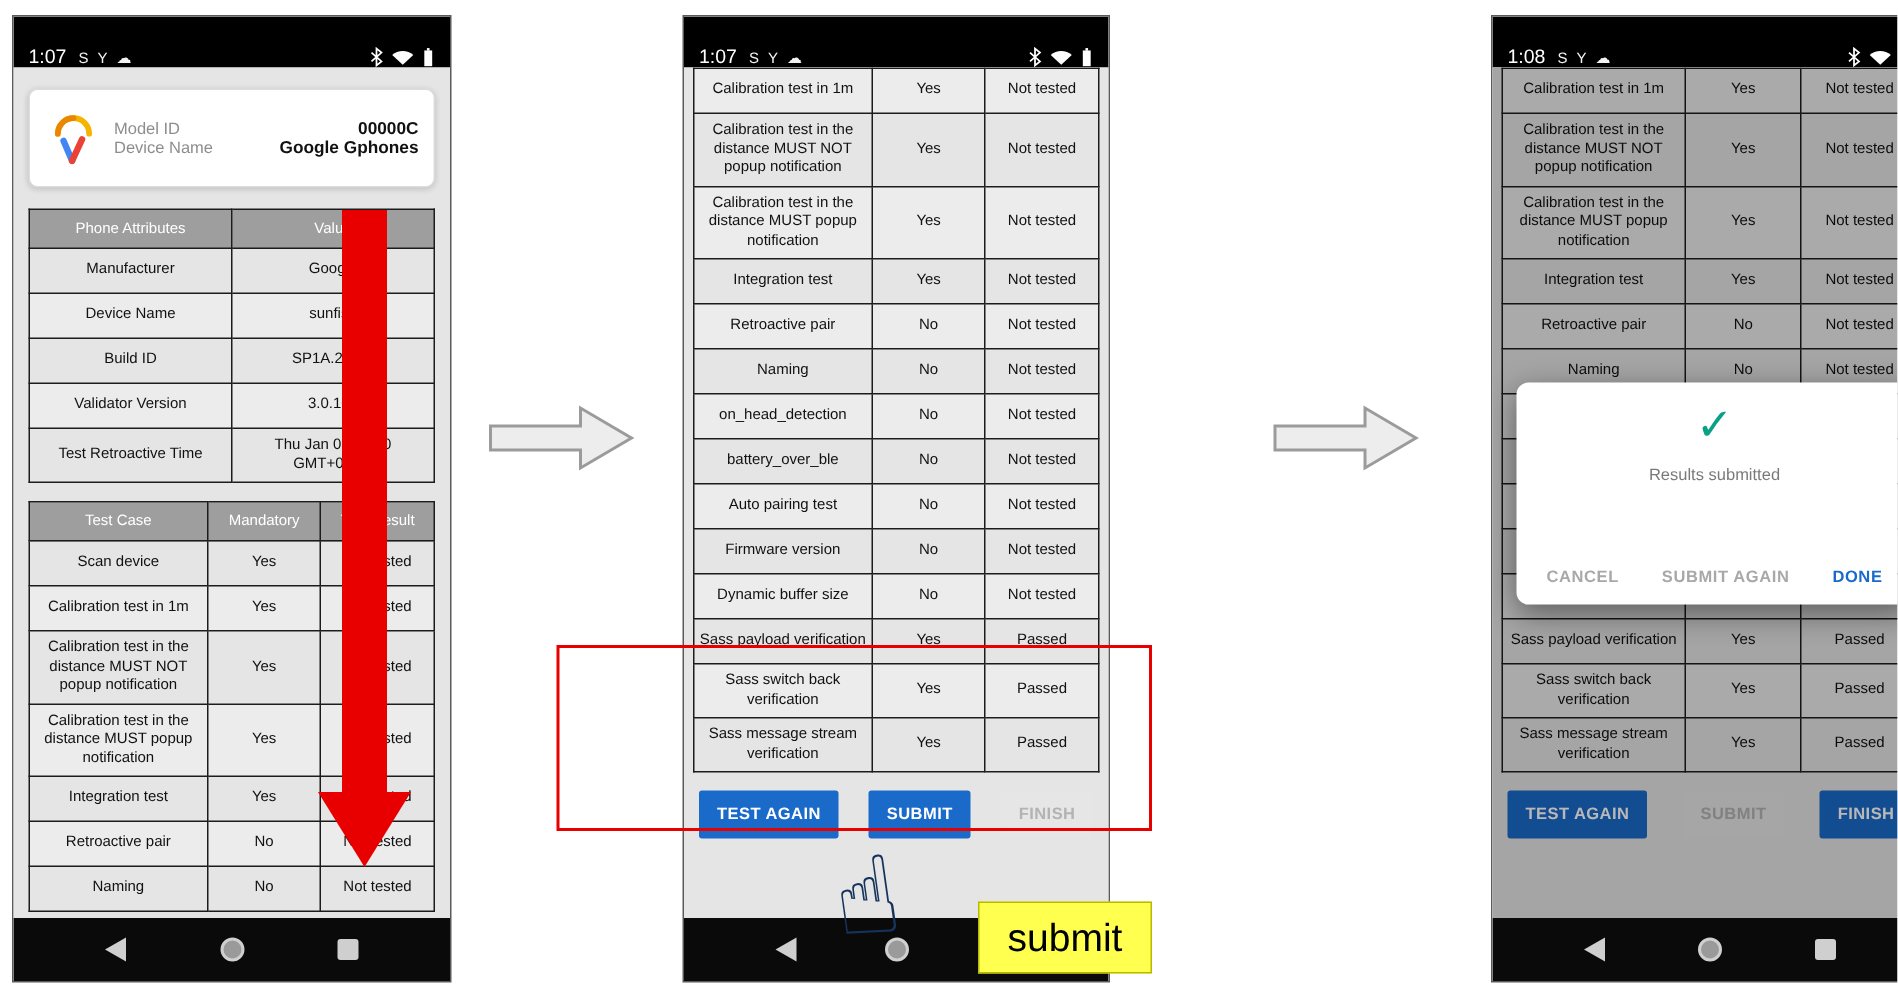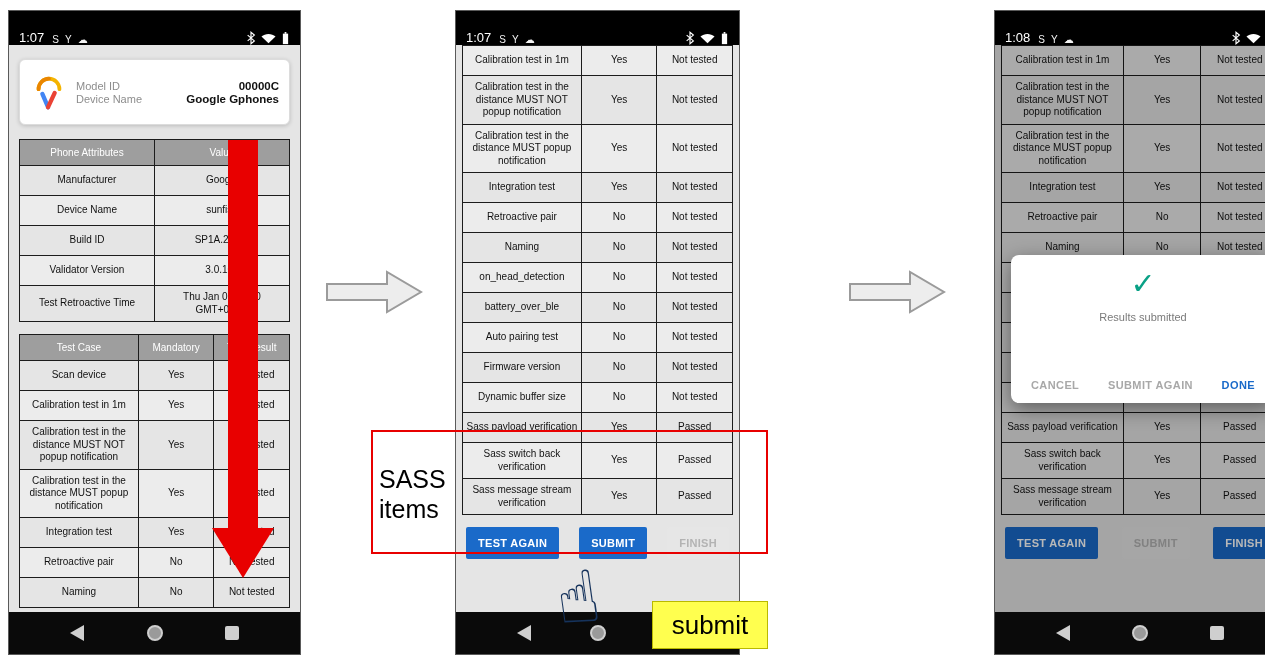--- a/index.html
+++ b/index.html
@@ -488,18 +488,17 @@
     <polygon points="2,16 62,16 62,4 96,24 62,44 62,32 2,32" fill="#ededed" stroke="#9b9b9b" stroke-width="2"></polygon>
   </svg>
   <svg class="flow-arrow" style="left:848px;top:268px" width="100" height="48">
     <polygon points="2,16 62,16 62,4 96,24 62,44 62,32 2,32" fill="#ededed" stroke="#9b9b9b" stroke-width="2"></polygon>
   </svg>
 
   <div class="ann red-shaft"></div>
   <div class="ann red-head"></div>
 
   <div class="ann sass-rect"></div>
-  <div class="ann sass-text">SASS items</div>
 
   <span class="ann hand">☝</span>
   <div class="ann ylabel submit-label">submit</div>
 
 </div>
 
 </body></html>

